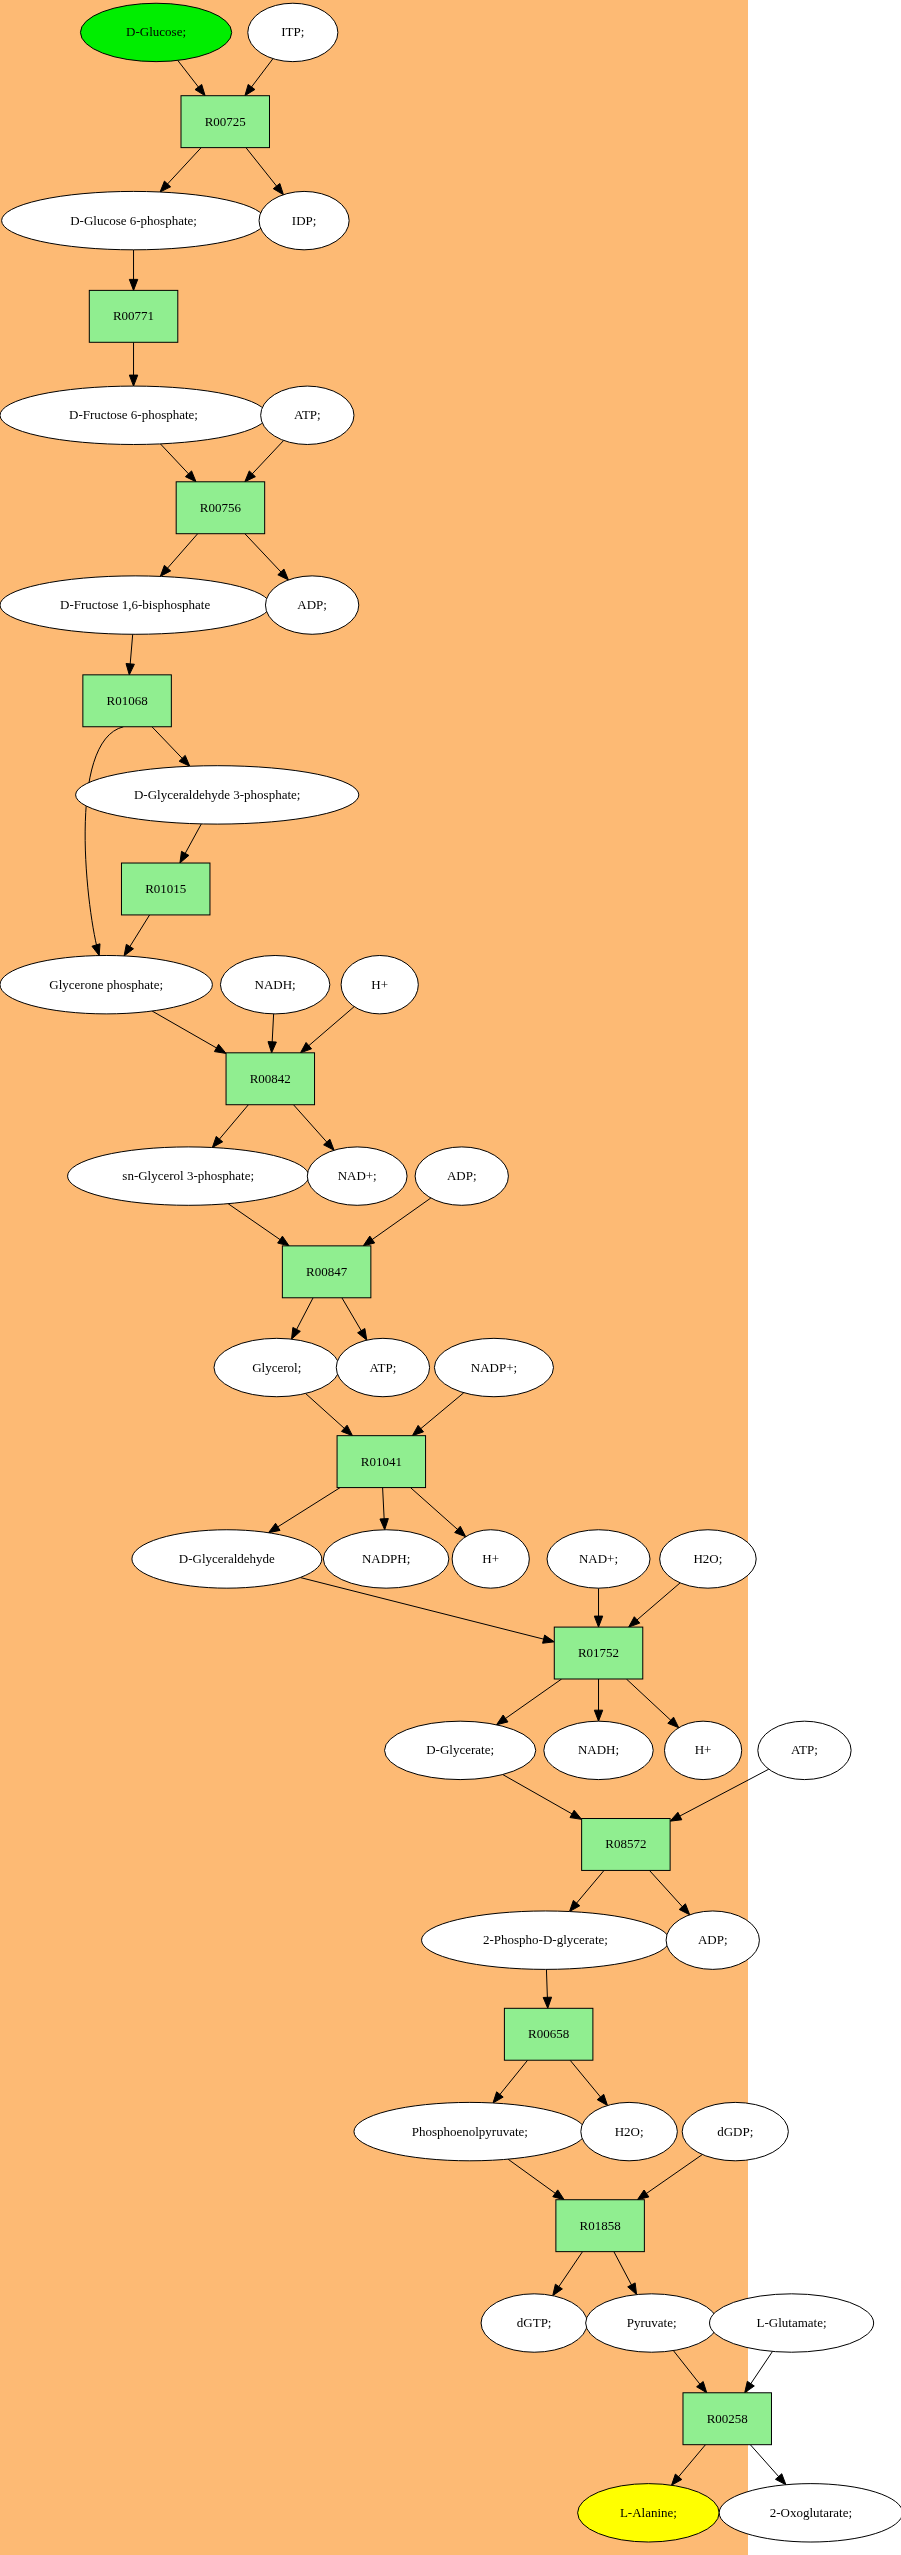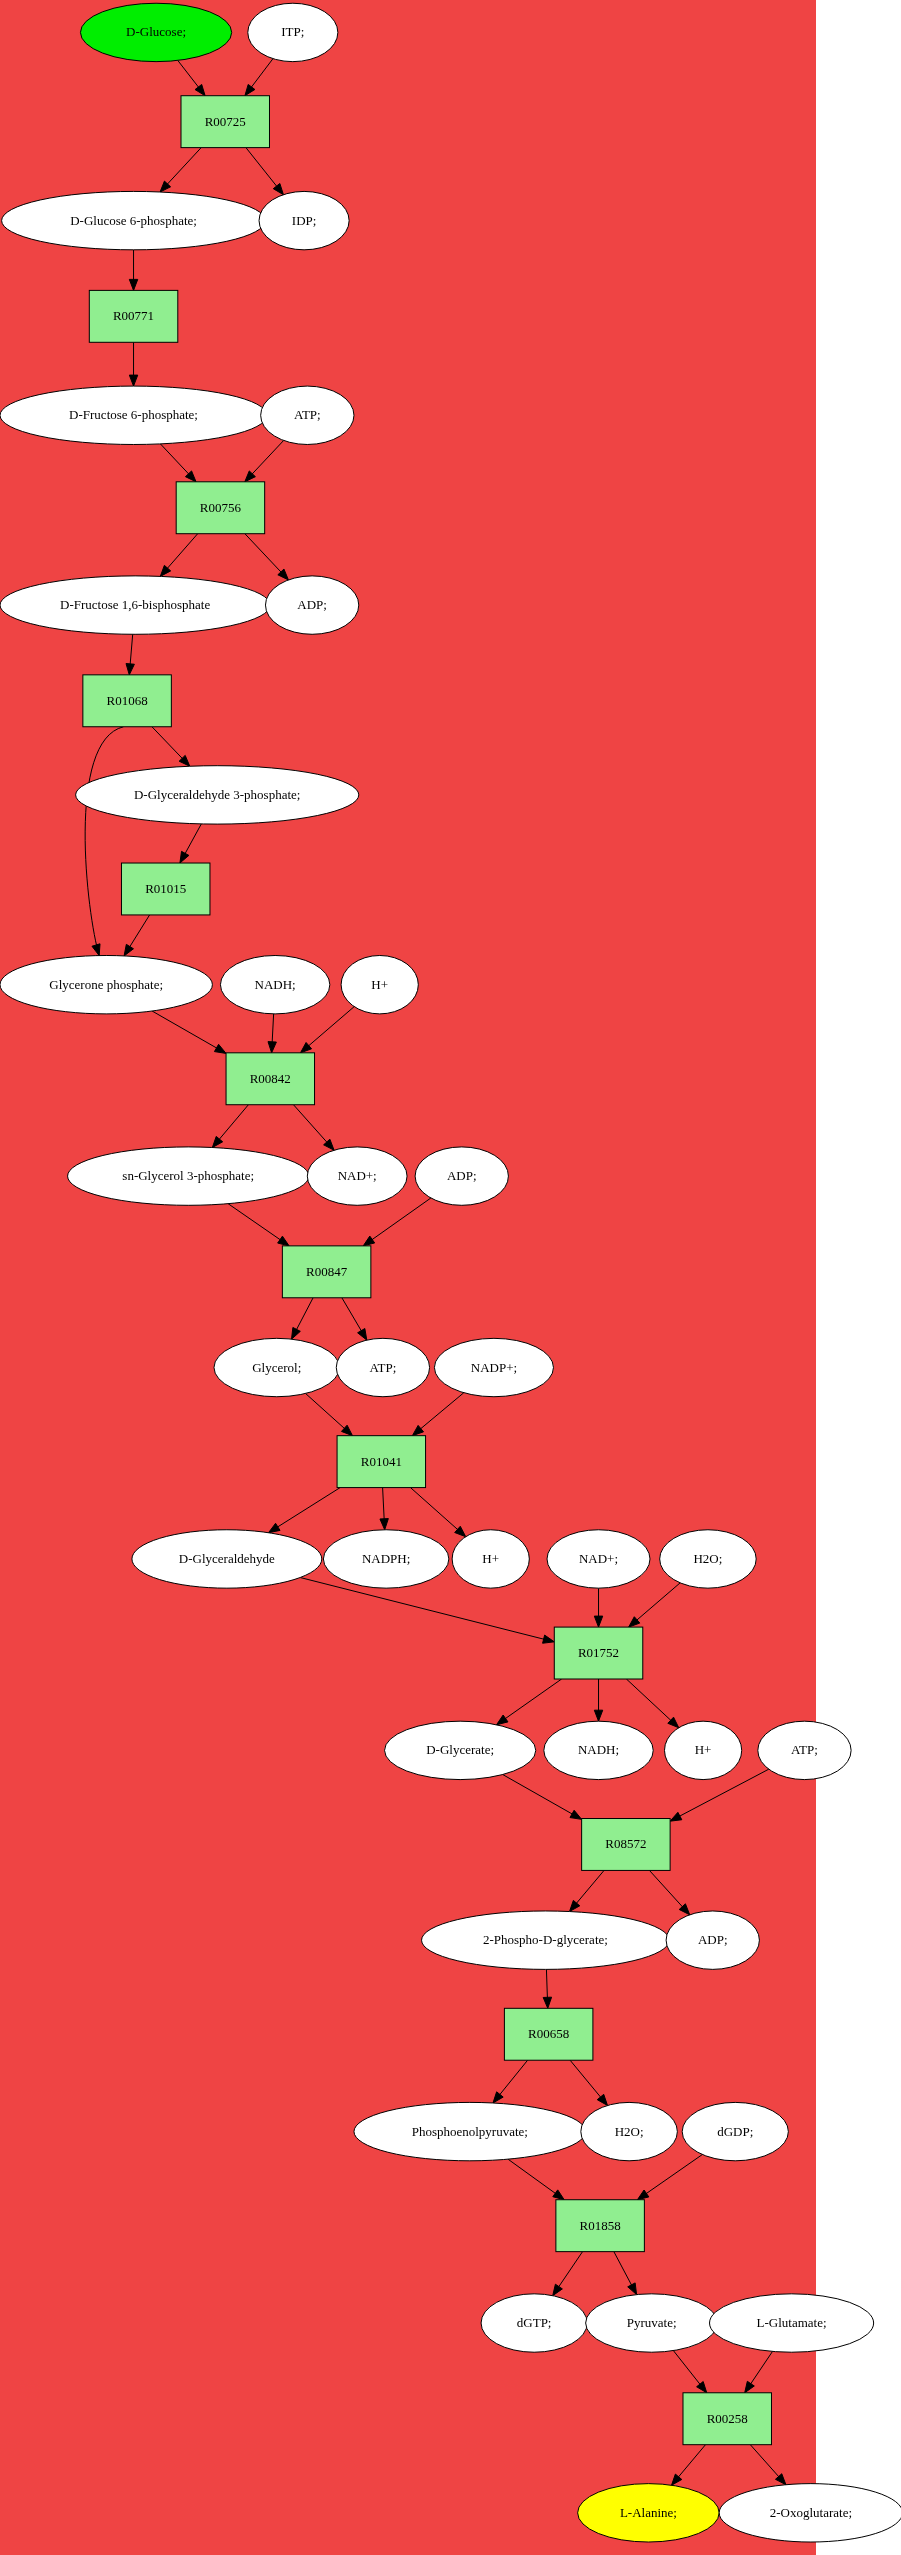--- a/index.html
+++ b/index.html
@@ -2,23 +2,23 @@
 <html><head>
 <meta charset="utf-8">
 <style>
   html, body {
     margin: 0;
     padding: 0;
     background: #ffffff;
   }
   #graph-canvas {
     position: relative;
-    width: 816px;
+    width: 748px;
     height: 2555px;
-    background: #ef4444;
+    background: #fdba74;
     font-family: "Liberation Serif", "DejaVu Serif", serif;
   }
   svg#pathway-svg {
     position: absolute;
     left: 0;
     top: 0;
     width: 901px;
     height: 2555px;
     display: block;
   }

